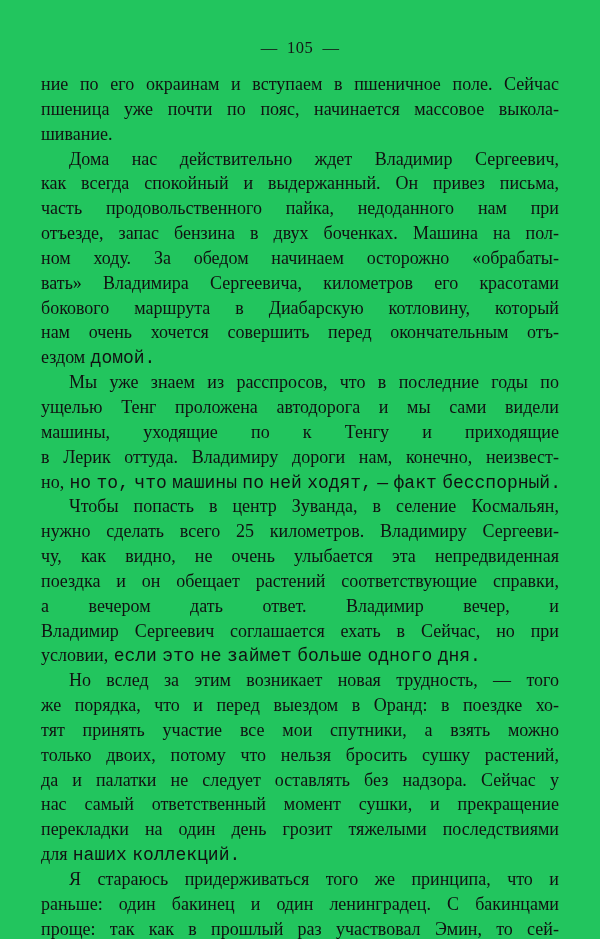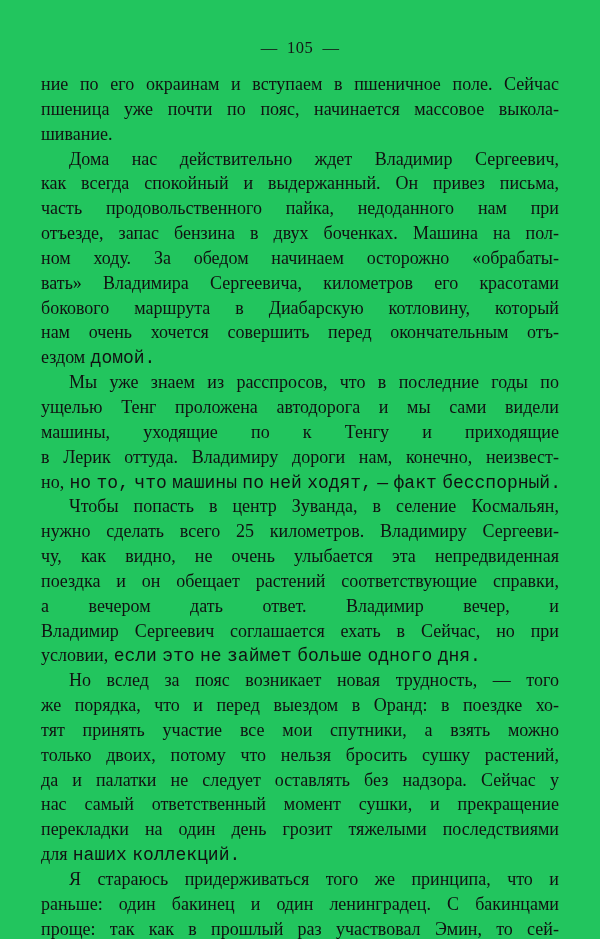--- a/index.html
+++ b/index.html
@@ -108,21 +108,21 @@
       <div class="line just"><span class="w">машины,</span><span class="w">уходящие</span><span class="w">по</span><span class="w">к</span><span class="w">Тенгу</span><span class="w">и</span><span class="w">приходящие</span></div>
       <div class="line just"><span class="w">в</span><span class="w">Лерик</span><span class="w">оттуда.</span><span class="w">Владимиру</span><span class="w">дороги</span><span class="w">нам,</span><span class="w">конечно,</span><span class="w">неизвест-</span></div>
       <div class="line last"><span class="w">но,</span><span class="w">но</span><span class="w">то,</span><span class="w">что</span><span class="w">машины</span><span class="w">по</span><span class="w">ней</span><span class="w">ходят,</span><span class="w">—</span><span class="w">факт</span><span class="w">бесспорный.</span></div>
       <div class="line just indent"><span class="w">Чтобы</span><span class="w">попасть</span><span class="w">в</span><span class="w">центр</span><span class="w">Зуванда,</span><span class="w">в</span><span class="w">селение</span><span class="w">Космальян,</span></div>
       <div class="line just"><span class="w">нужно</span><span class="w">сделать</span><span class="w">всего</span><span class="w">25</span><span class="w">километров.</span><span class="w">Владимиру</span><span class="w">Сергееви-</span></div>
       <div class="line just"><span class="w">чу,</span><span class="w">как</span><span class="w">видно,</span><span class="w">не</span><span class="w">очень</span><span class="w">улыбается</span><span class="w">эта</span><span class="w">непредвиденная</span></div>
       <div class="line just"><span class="w">поездка</span><span class="w">и</span><span class="w">он</span><span class="w">обещает</span><span class="w">растений</span><span class="w">соответствующие</span><span class="w">справки,</span></div>
       <div class="line just"><span class="w">а</span><span class="w">вечером</span><span class="w">дать</span><span class="w">ответ.</span><span class="w">Владимир</span><span class="w">вечер,</span><span class="w">и</span></div>
       <div class="line just"><span class="w">Владимир</span><span class="w">Сергеевич</span><span class="w">соглашается</span><span class="w">ехать</span><span class="w">в</span><span class="w">Сейчас,</span><span class="w">но</span><span class="w">при</span></div>
       <div class="line last"><span class="w">условии,</span><span class="w">если</span><span class="w">это</span><span class="w">не</span><span class="w">займет</span><span class="w">больше</span><span class="w">одного</span><span class="w">дня.</span></div>
-      <div class="line just indent"><span class="w">Но</span><span class="w">вслед</span><span class="w">за</span><span class="w">пояс</span><span class="w">возникает</span><span class="w">новая</span><span class="w">трудность,</span><span class="w">—</span><span class="w">того</span></div>
+      <div class="line just indent"><span class="w">Но</span><span class="w">вслед</span><span class="w">за</span><span class="w">этим</span><span class="w">возникает</span><span class="w">новая</span><span class="w">трудность,</span><span class="w">—</span><span class="w">того</span></div>
       <div class="line just"><span class="w">же</span><span class="w">порядка,</span><span class="w">что</span><span class="w">и</span><span class="w">перед</span><span class="w">выездом</span><span class="w">в</span><span class="w">Оранд:</span><span class="w">в</span><span class="w">поездке</span><span class="w">хо-</span></div>
       <div class="line just"><span class="w">тят</span><span class="w">принять</span><span class="w">участие</span><span class="w">все</span><span class="w">мои</span><span class="w">спутники,</span><span class="w">а</span><span class="w">взять</span><span class="w">можно</span></div>
       <div class="line just"><span class="w">только</span><span class="w">двоих,</span><span class="w">потому</span><span class="w">что</span><span class="w">нельзя</span><span class="w">бросить</span><span class="w">сушку</span><span class="w">растений,</span></div>
       <div class="line just"><span class="w">да</span><span class="w">и</span><span class="w">палатки</span><span class="w">не</span><span class="w">следует</span><span class="w">оставлять</span><span class="w">без</span><span class="w">надзора.</span><span class="w">Сейчас</span><span class="w">у</span></div>
       <div class="line just"><span class="w">нас</span><span class="w">самый</span><span class="w">ответственный</span><span class="w">момент</span><span class="w">сушки,</span><span class="w">и</span><span class="w">прекращение</span></div>
       <div class="line just"><span class="w">перекладки</span><span class="w">на</span><span class="w">один</span><span class="w">день</span><span class="w">грозит</span><span class="w">тяжелыми</span><span class="w">последствиями</span></div>
       <div class="line last"><span class="w">для</span><span class="w">наших</span><span class="w">коллекций.</span></div>
       <div class="line just indent"><span class="w">Я</span><span class="w">стараюсь</span><span class="w">придерживаться</span><span class="w">того</span><span class="w">же</span><span class="w">принципа,</span><span class="w">что</span><span class="w">и</span></div>
       <div class="line just"><span class="w">раньше:</span><span class="w">один</span><span class="w">бакинец</span><span class="w">и</span><span class="w">один</span><span class="w">ленинградец.</span><span class="w">С</span><span class="w">бакинцами</span></div>
       <div class="line just"><span class="w">проще:</span><span class="w">так</span><span class="w">как</span><span class="w">в</span><span class="w">прошлый</span><span class="w">раз</span><span class="w">участвовал</span><span class="w">Эмин,</span><span class="w">то</span><span class="w">сей-</span></div>

